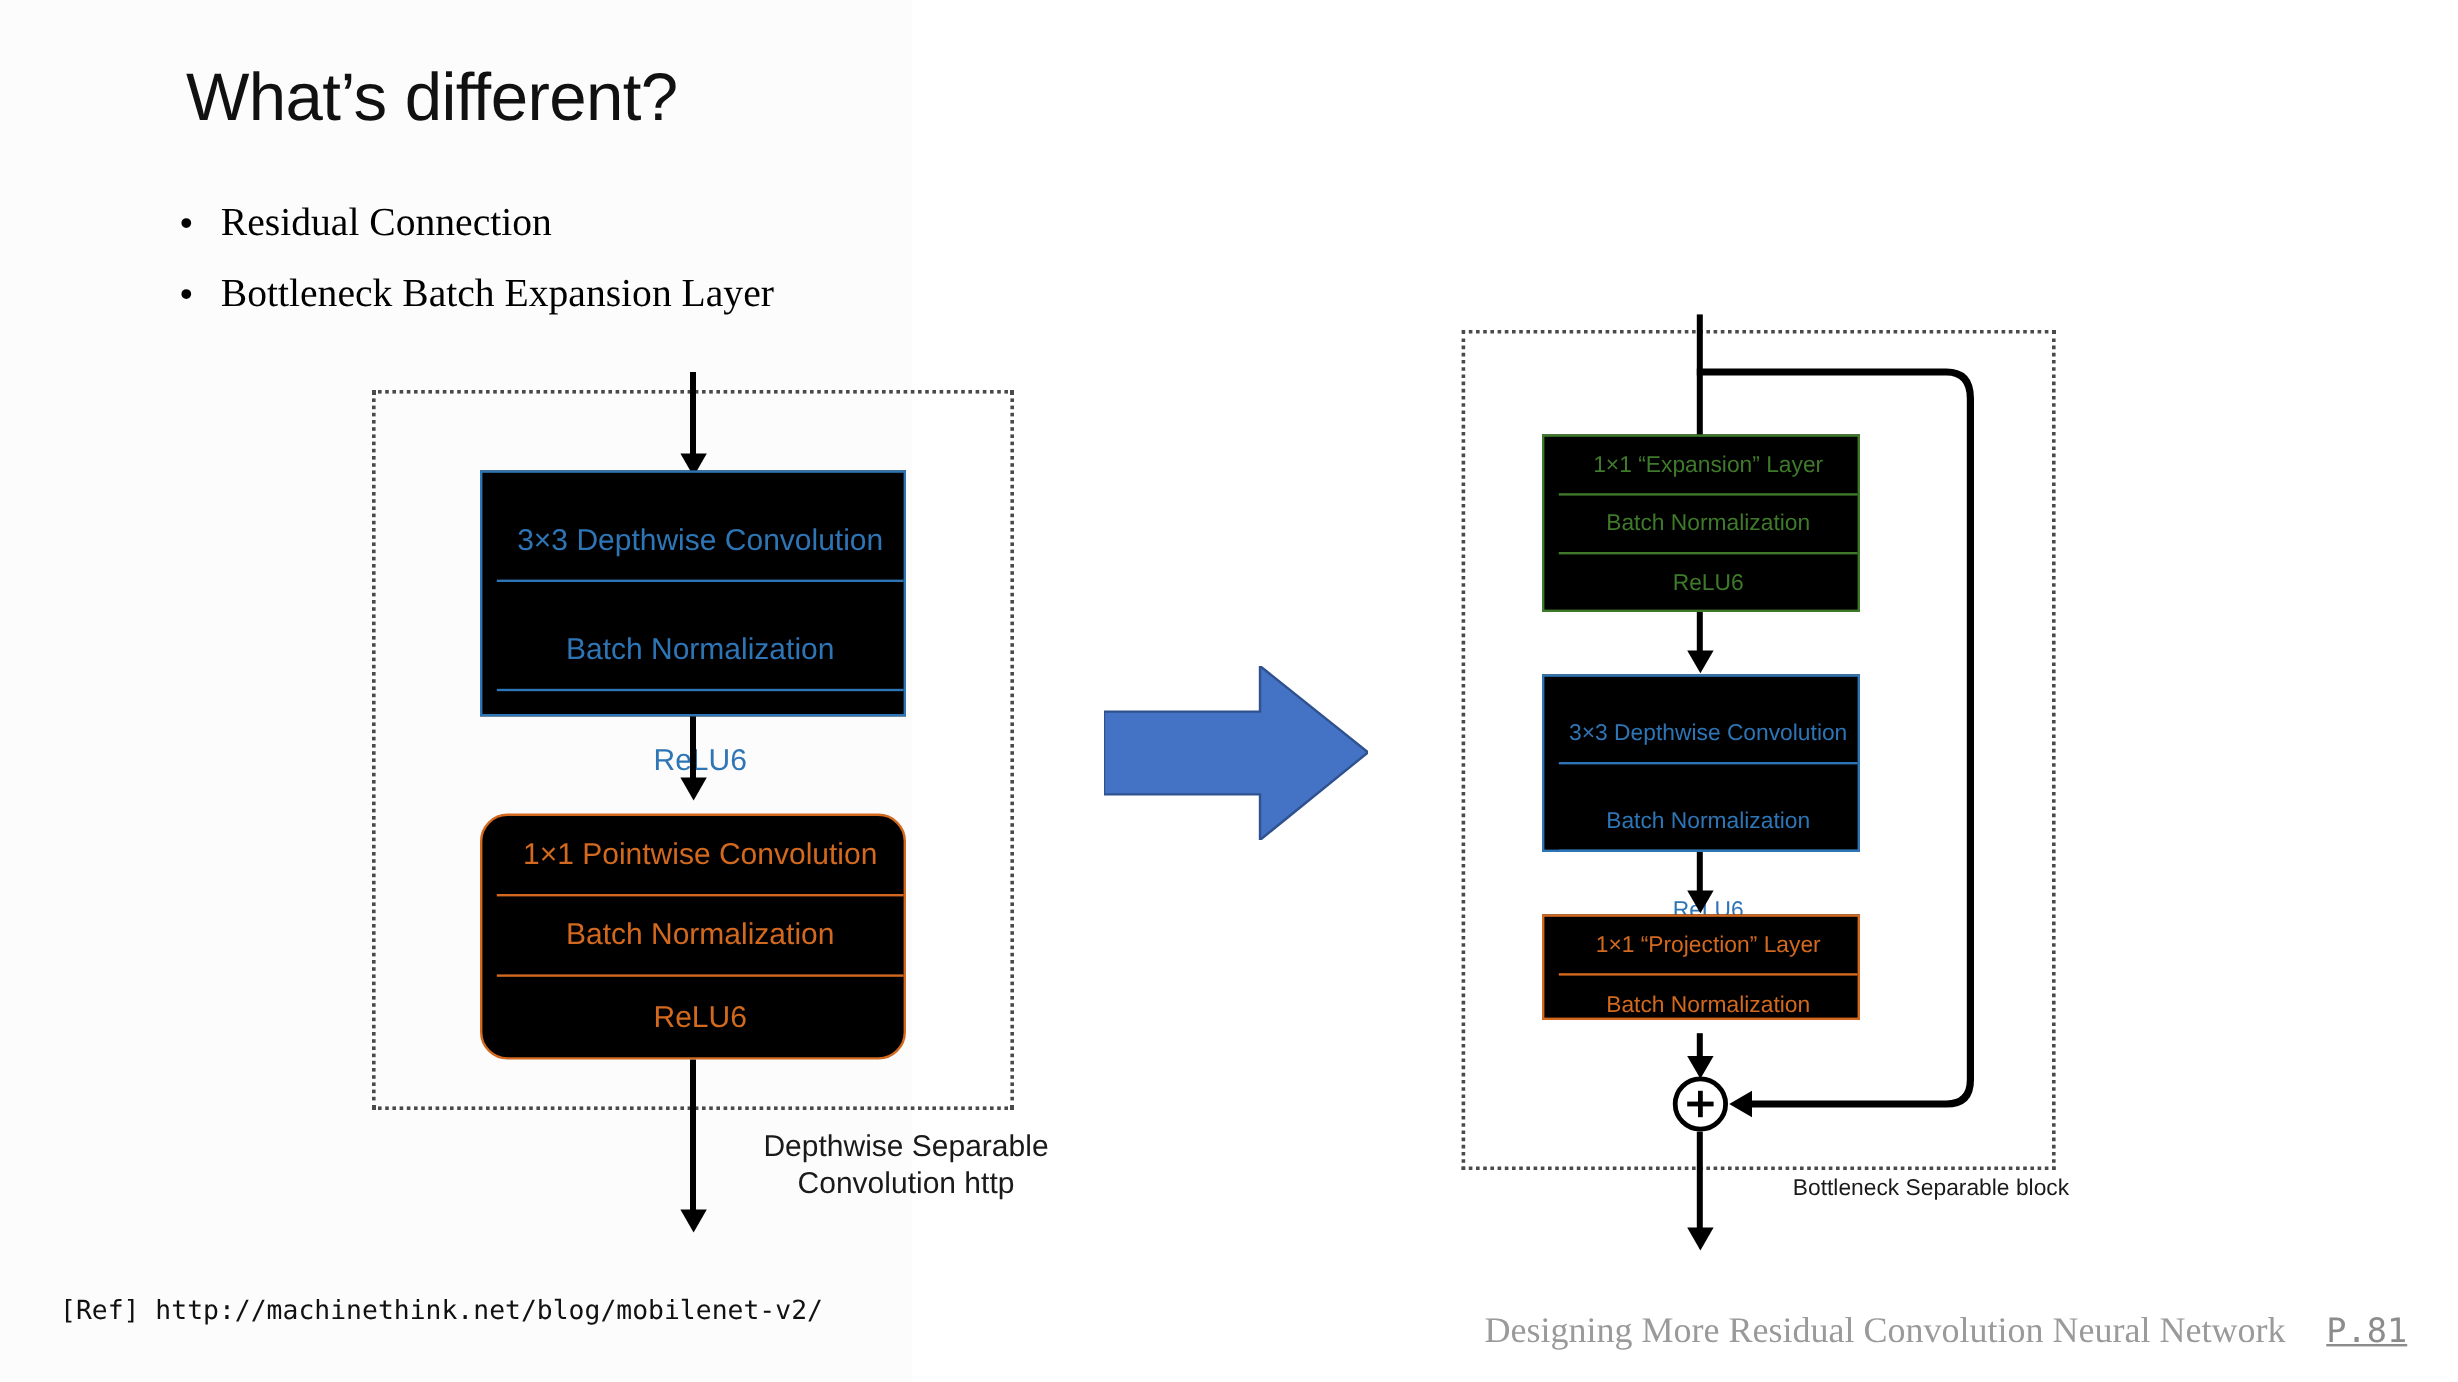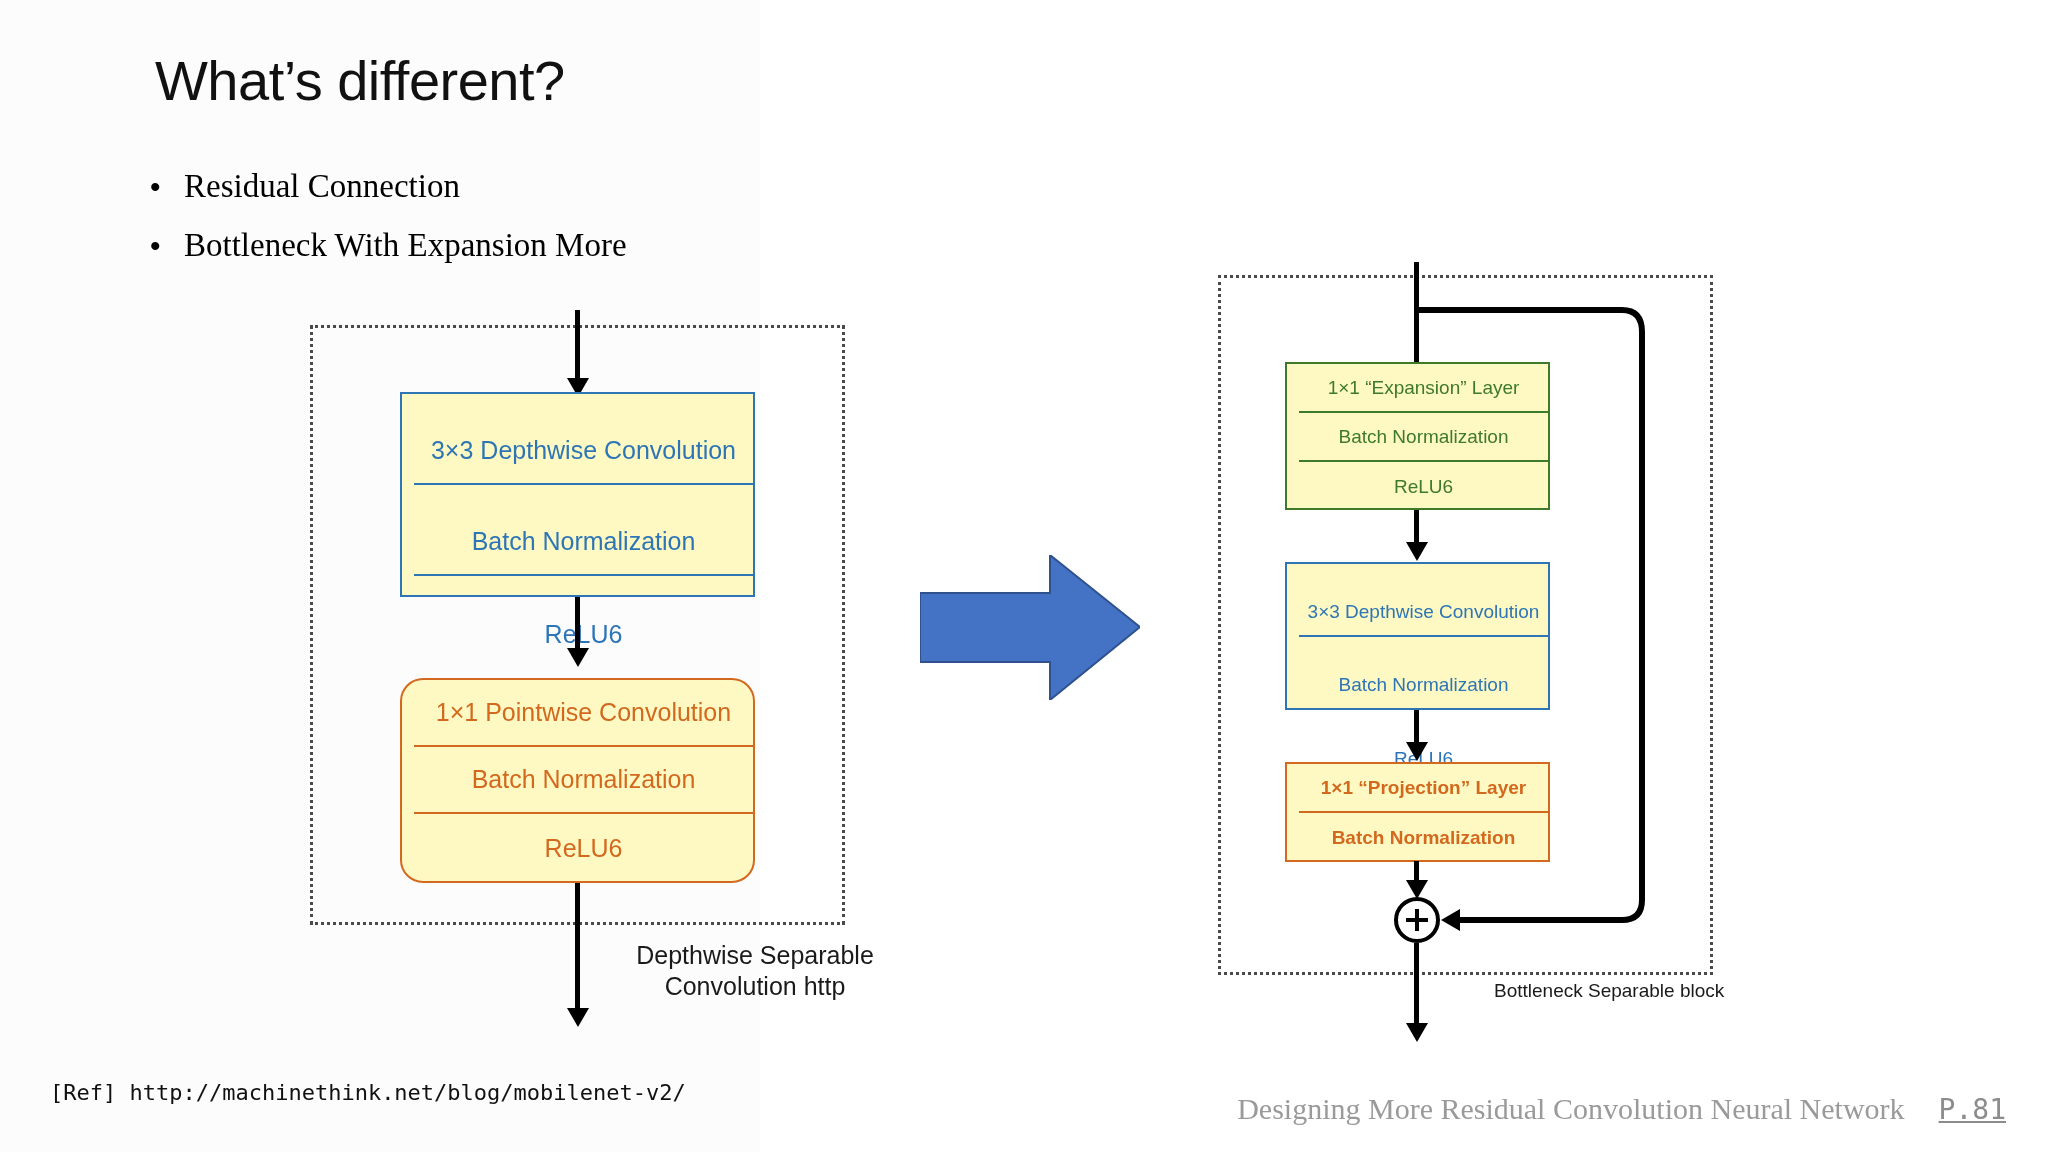--- a/index.html
+++ b/index.html
@@ -67,21 +67,21 @@
 
   .dotted-frame {
     position: absolute;
     border: 3px dotted #4a4a4a;
     box-sizing: border-box;
   }
 
   .block-group {
     position: absolute;
     box-sizing: border-box;
-    background: #fef9c3;
+    background: #000000;
     padding-left: 12px;
   }
   .block-row {
     box-sizing: border-box;
     display: flex;
     align-items: center;
     justify-content: center;
     text-align: center;
     white-space: nowrap;
   }
@@ -189,21 +189,21 @@
 
 <div class="slide-title">What’s different?</div>
 
 <div class="bullet-list">
   <div class="bullet-row">
     <span class="bullet-dot">•</span>
     <span class="bullet-text">Residual Connection</span>
   </div>
   <div class="bullet-row">
     <span class="bullet-dot">•</span>
-    <span class="bullet-text">Bottleneck With Expansion More</span>
+    <span class="bullet-text">Bottleneck Batch Expansion Layer</span>
   </div>
 </div>
 
 <div class="diagram">
 
   <div class="dotted-frame" style="left:310px; top:325px; width:535px; height:600px;"></div>
 
   <div class="vline" style="left:575px; top:310px; height:72px;"></div>
   <div class="arrow-head-down" style="left:567px; top:378px;"></div>
 
@@ -260,21 +260,21 @@
 
   <div class="block-group g-blue" style="left:1285px; top:562px; width:265px; height:148px;">
     <div class="block-row" style="height:49px; font-size:19px;">3×3 Depthwise Convolution</div>
     <div class="block-row" style="height:49px; font-size:19px;">Batch Normalization</div>
     <div class="block-row" style="height:50px; font-size:19px;">ReLU6</div>
   </div>
 
   <div class="vline" style="left:1414px; top:710px; height:38px;"></div>
   <div class="arrow-head-down" style="left:1406px; top:742px;"></div>
 
-  <div class="block-group g-orange" style="left:1285px; top:762px; width:265px; height:100px;font-weight:bold;">
+  <div class="block-group g-orange" style="left:1285px; top:762px; width:265px; height:88px;">
     <div class="block-row" style="height:49px; font-size:19px;">1×1 “Projection” Layer</div>
     <div class="block-row" style="height:50px; font-size:19px;">Batch Normalization</div>
   </div>
 
   <div class="vline" style="left:1414px; top:861px; height:30px;"></div>
   <div class="arrow-head-down" style="left:1406px; top:880px;"></div>
 
   <div class="plus-node" style="left:1394px; top:897px;"></div>
 
   <div class="vline" style="left:1414px; top:943px; height:85px;"></div>

